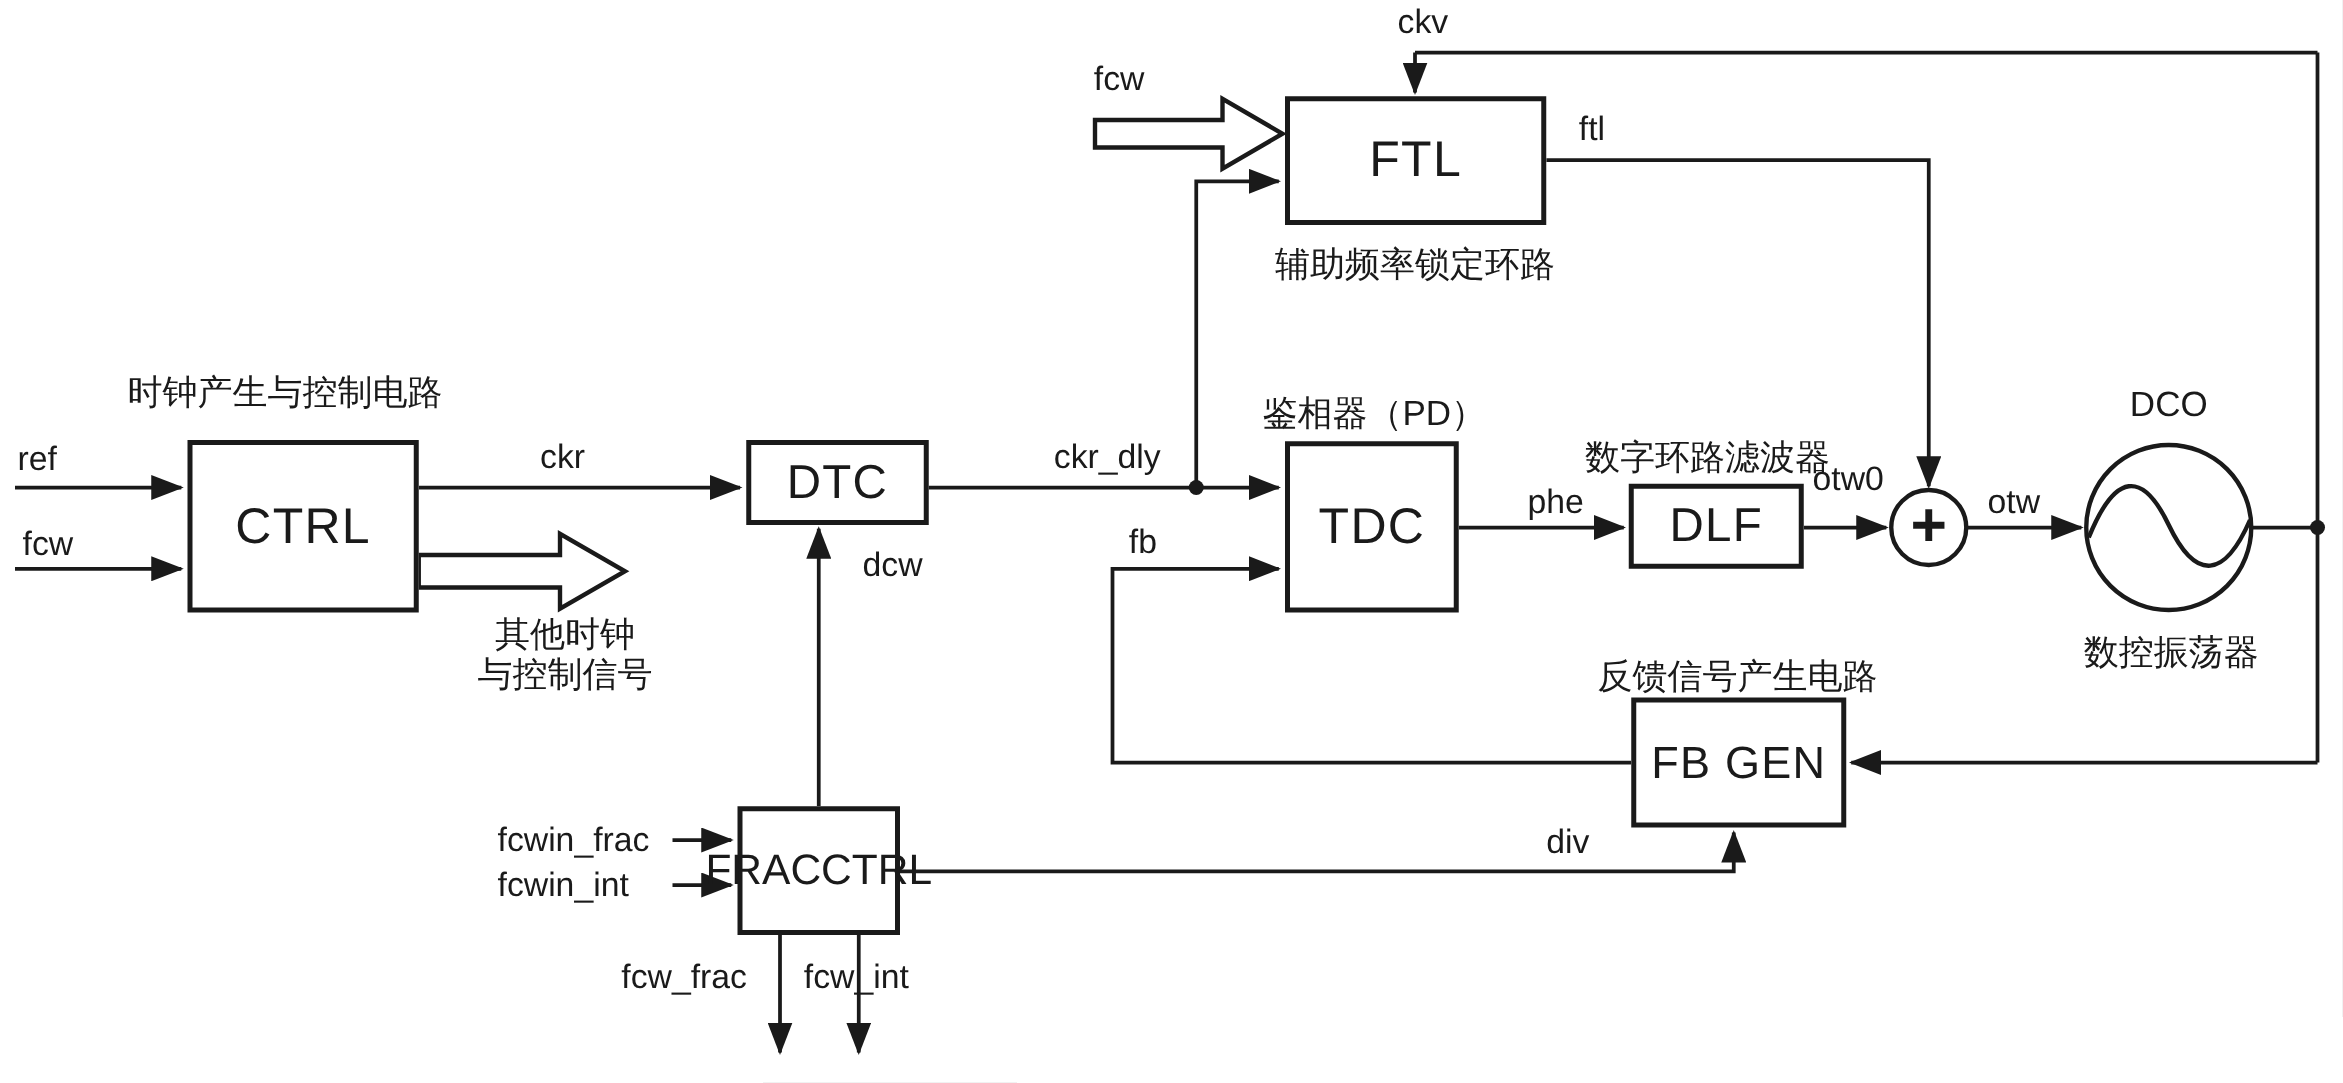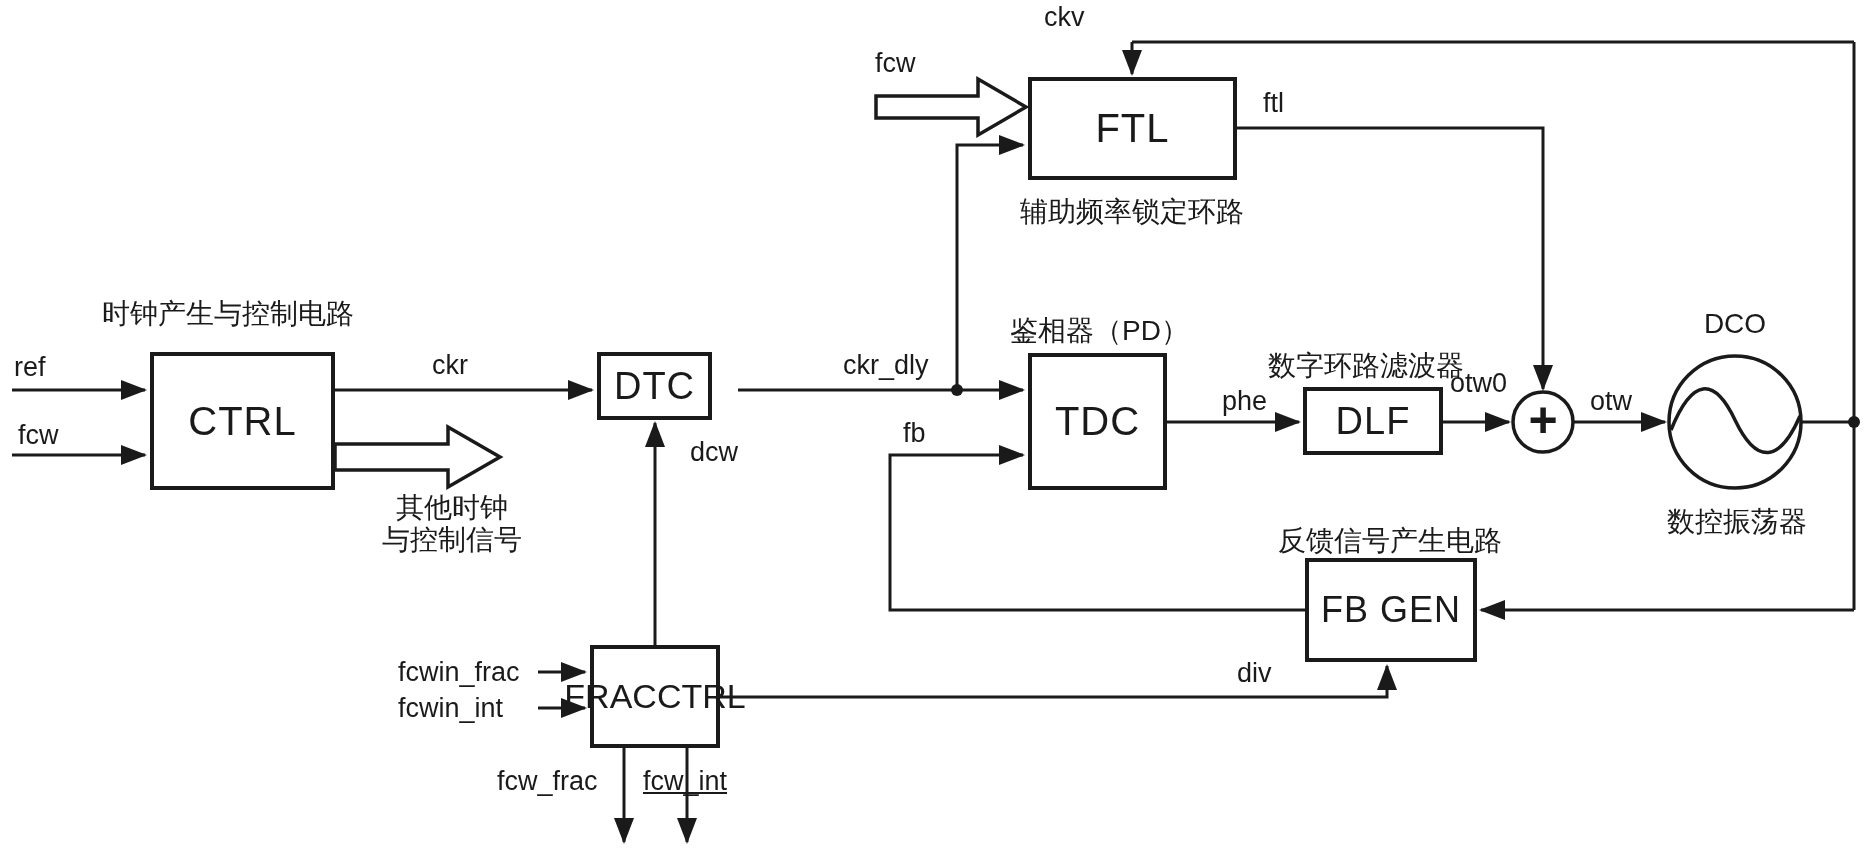--- a/index.html
+++ b/index.html
@@ -95,21 +95,21 @@
       <line x1="687" y1="748" x2="687" y2="842" marker-end="url(#arr)"></line>
 
       <circle cx="1543" cy="422" r="30" fill="#ffffff" stroke-width="3.5"></circle>
 
       <circle cx="1735" cy="422" r="66" fill="#ffffff" stroke-width="3.5"></circle>
       <path d="M 1671,430 C 1692,378 1714,376 1735,420 C 1757,466 1780,462 1800,416" stroke-width="3.5"></path>
     </g>
   </svg>
 
   <div class="block" style="left:150px;top:352px;width:185px;height:138px;">CTRL</div>
-  <div class="block small" style="left:597px;top:352px;width:115px;height:68px;">DTC</div>
+  <div class="block small" style="left:597px;top:352px;width:146px;height:68px;">DTC</div>
   <div class="block" style="left:1028px;top:77px;width:209px;height:103px;">FTL</div>
   <div class="block" style="left:1028px;top:353px;width:139px;height:137px;">TDC</div>
   <div class="block small" style="left:1303px;top:387px;width:140px;height:68px;">DLF</div>
   <div class="block" style="left:1305px;top:558px;width:172px;height:104px;font-size:36px;">FB GEN</div>
   <div class="block two-line" style="left:590px;top:645px;width:130px;height:103px;">
     <span>FRAC</span>
     <span>CTRL</span>
   </div>
 
   <div class="plus" style="left:1513px;top:392px;width:60px;height:56px;">+</div>
@@ -123,25 +123,25 @@
   <div class="sig cap centered" style="left:1737px;top:503px;">数控振荡器</div>
   <div class="sig cap centered" style="left:1390px;top:522px;">反馈信号产生电路</div>
   <div class="sig cap centered" style="left:1735px;top:308px;">DCO</div>
 
   <div class="sig" style="left:14px;top:352px;text-align:right;">ref</div>
   <div class="sig" style="left:18px;top:420px;">fcw</div>
   <div class="sig" style="left:432px;top:350px;">ckr</div>
   <div class="sig" style="left:843px;top:350px;">ckr_dly</div>
   <div class="sig" style="left:690px;top:437px;">dcw</div>
   <div class="sig" style="left:875px;top:48px;">fcw</div>
-  <div class="sig" style="left:1044px;top:2px;text-align:center;">ckv</div>
+  <div class="sig" style="left:1118px;top:2px;text-align:center;">ckv</div>
   <div class="sig" style="left:1263px;top:88px;">ftl</div>
   <div class="sig" style="left:903px;top:418px;">fb</div>
   <div class="sig" style="left:1222px;top:386px;text-align:right;">phe</div>
   <div class="sig" style="left:1450px;top:368px;">otw0</div>
   <div class="sig" style="left:1590px;top:386px;">otw</div>
   <div class="sig" style="left:1237px;top:658px;">div</div>
   <div class="sig" style="left:398px;top:657px;">fcwin_frac</div>
   <div class="sig" style="left:398px;top:693px;">fcwin_int</div>
   <div class="sig" style="left:497px;top:766px;">fcw_frac</div>
-  <div class="sig" style="left:643px;top:766px;text-decoration:underline;">fcw_int</div>
+  <div class="sig" style="left:643px;top:766px;">fcw_int</div>
 
 </div>
 
 </body></html>

